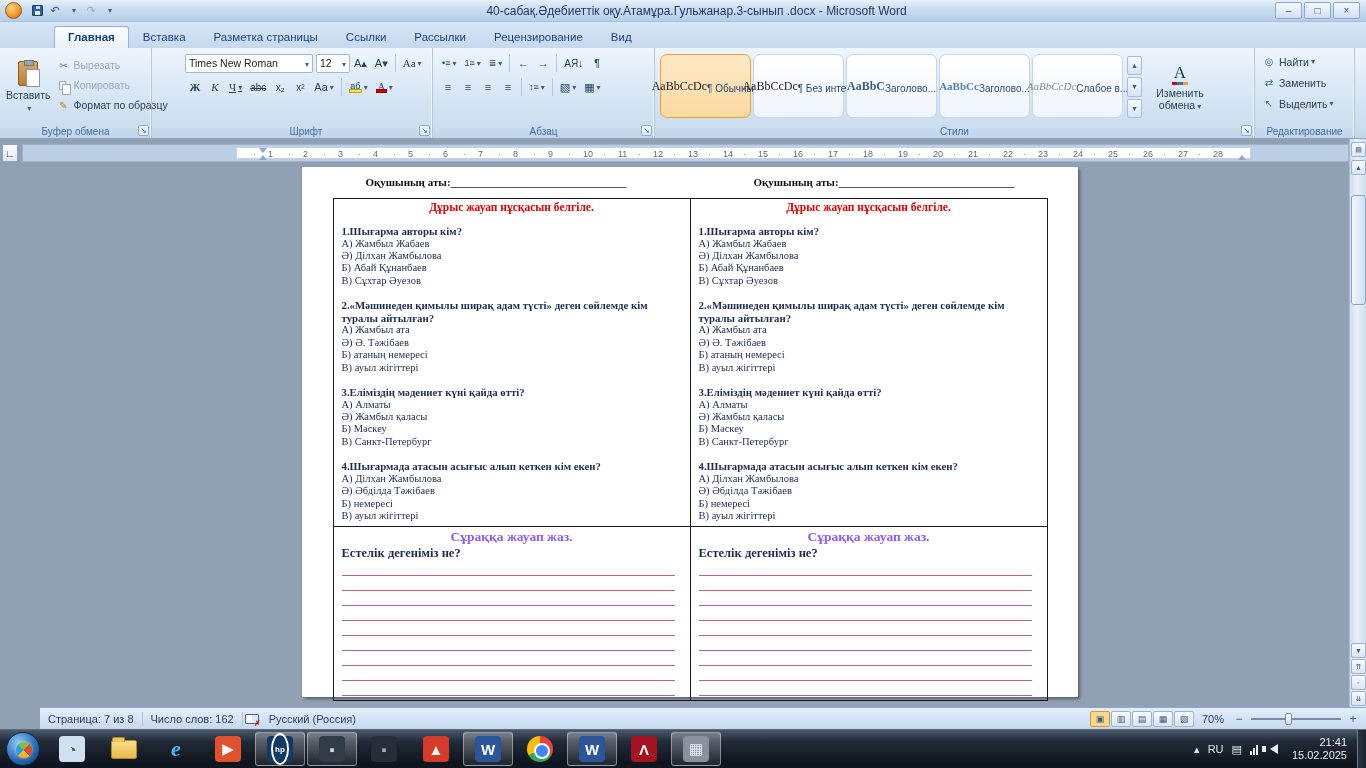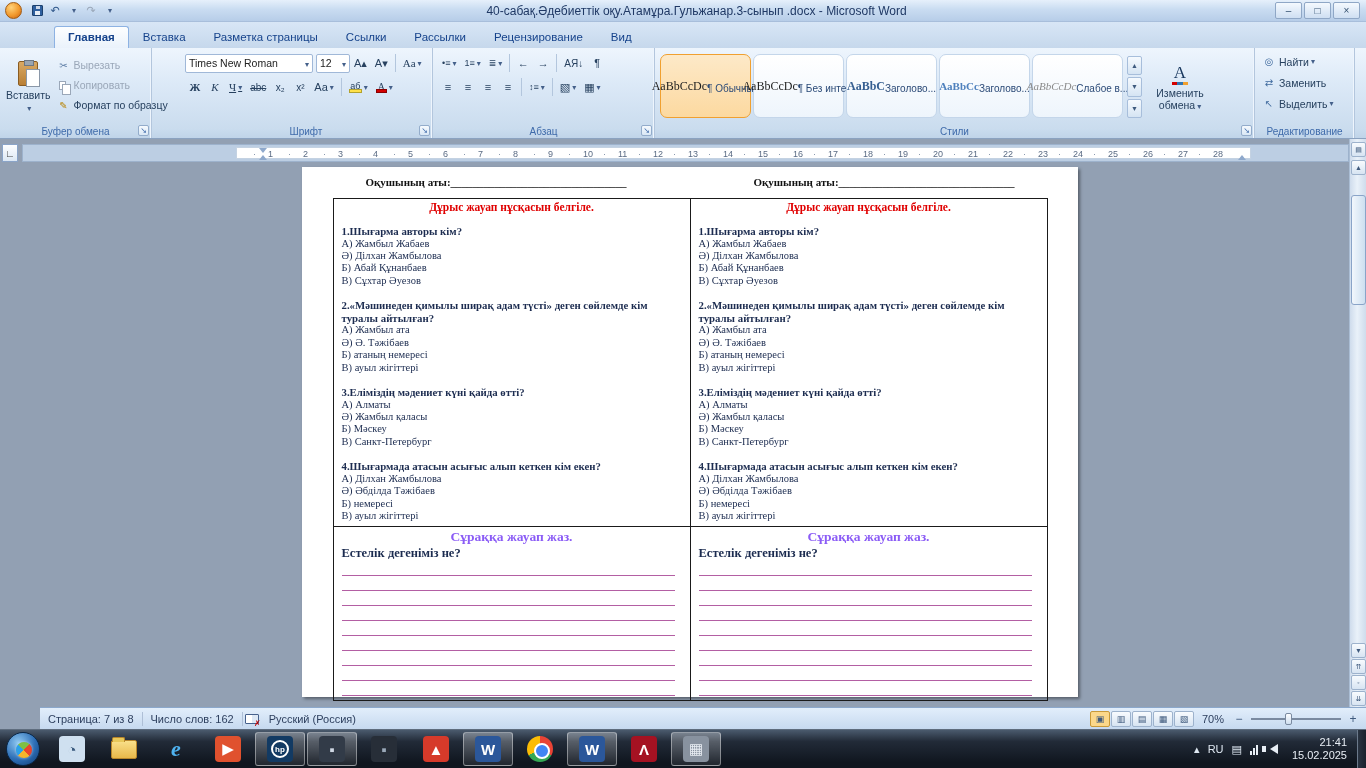--- a/index.html
+++ b/index.html
@@ -156,21 +156,21 @@
     background:conic-gradient(#e8452c 0 90deg,#f5b52c 90deg 180deg,#2ba0e8 180deg 270deg,#7fc043 270deg 360deg);
     transform:rotate(45deg);box-shadow:0 0 3px rgba(255,255,255,.6);}
   #task-apps{display:flex;height:100%;align-items:center;}
   .tk-slot{width:50px;height:34px;margin:0 1px;display:flex;align-items:center;justify-content:center;border-radius:3px;border:1px solid transparent;}
   .tk-slot.active{background:linear-gradient(rgba(255,255,255,.30),rgba(255,255,255,.08));border-color:rgba(255,255,255,.4);}
   .tk-tile{width:26px;height:26px;border-radius:4px;display:flex;align-items:center;justify-content:center;font-size:15px;font-weight:bold;}
   .tk-text{font-size:22px;font-weight:bold;font-style:italic;font-family:"Liberation Serif","DejaVu Serif",serif;}
   .tk-folder{width:26px;height:19px;background:linear-gradient(#f9e08a,#e8b84a);border-radius:2px;position:relative;border:1px solid #b8862a;}
   .tk-folder::before{content:"";position:absolute;left:0;top:-4px;width:11px;height:4px;background:#e8c85a;border:1px solid #b8862a;border-bottom:none;border-radius:2px 2px 0 0;}
   .tk-hp{width:26px;height:26px;border-radius:4px;background:#123a63;display:flex;align-items:center;justify-content:center;}
-  .tk-hp i{width:18px;height:18px;border:2px solid #fff;border-radius:50%;font-style:normal;font-size:8px;color:#fff;display:flex;align-items:center;justify-content:center;font-weight:bold;}
+  .tk-hp i{width:18px;height:32px;border:2px solid #fff;border-radius:50%;font-style:normal;font-size:8px;color:#fff;display:flex;align-items:center;justify-content:center;font-weight:bold;}
   .tk-chrome{width:26px;height:26px;border-radius:50%;position:relative;
     background:conic-gradient(#ea4335 0 120deg,#34a853 120deg 240deg,#fbbc05 240deg 360deg);}
   .tk-chrome::after{content:"";position:absolute;left:7px;top:7px;width:12px;height:12px;border-radius:50%;background:#4285f4;border:2px solid #fff;}
   #tray{margin-left:auto;display:flex;align-items:center;color:#e8eef5;}
   .tray-ico{margin:0 4px;font-size:11px;color:#dfe8f2;}
   .tray-net{display:flex;align-items:flex-end;height:11px;margin:0 4px;}
   .tray-net i{width:2px;background:#e8eef5;margin-right:1px;}
   .tray-net i:nth-child(1){height:4px;}.tray-net i:nth-child(2){height:7px;}.tray-net i:nth-child(3){height:10px;}
   .tray-vol{width:0;height:0;border:5px solid transparent;border-right:8px solid #e8eef5;position:relative;margin:0 6px 0 2px;}
   .tray-vol::before{content:"";position:absolute;left:-8px;top:-3px;width:4px;height:6px;background:#e8eef5;}

